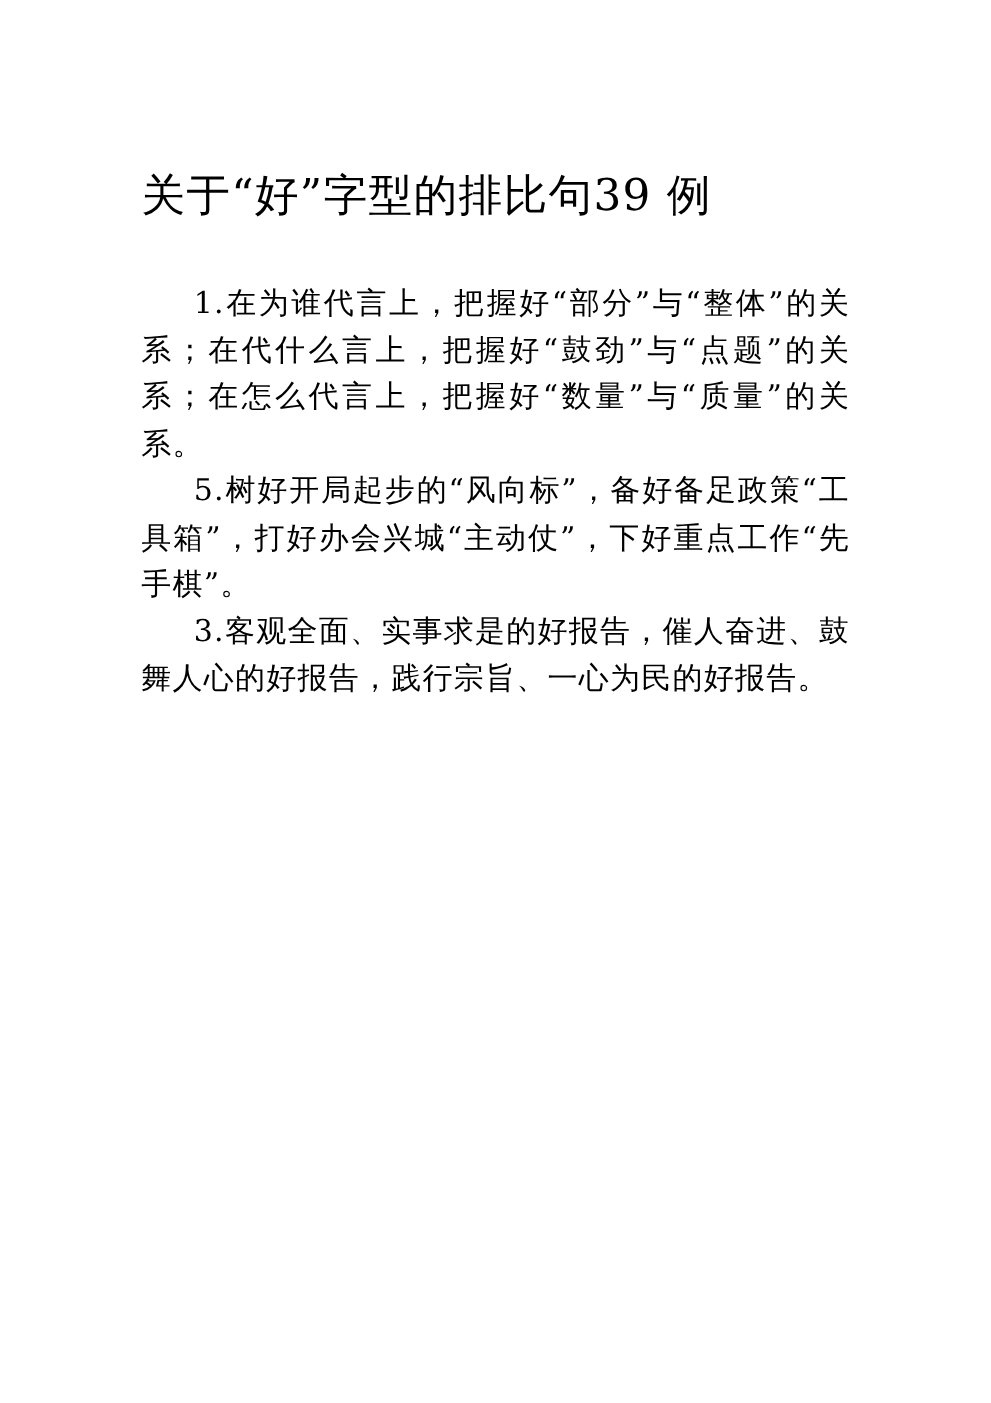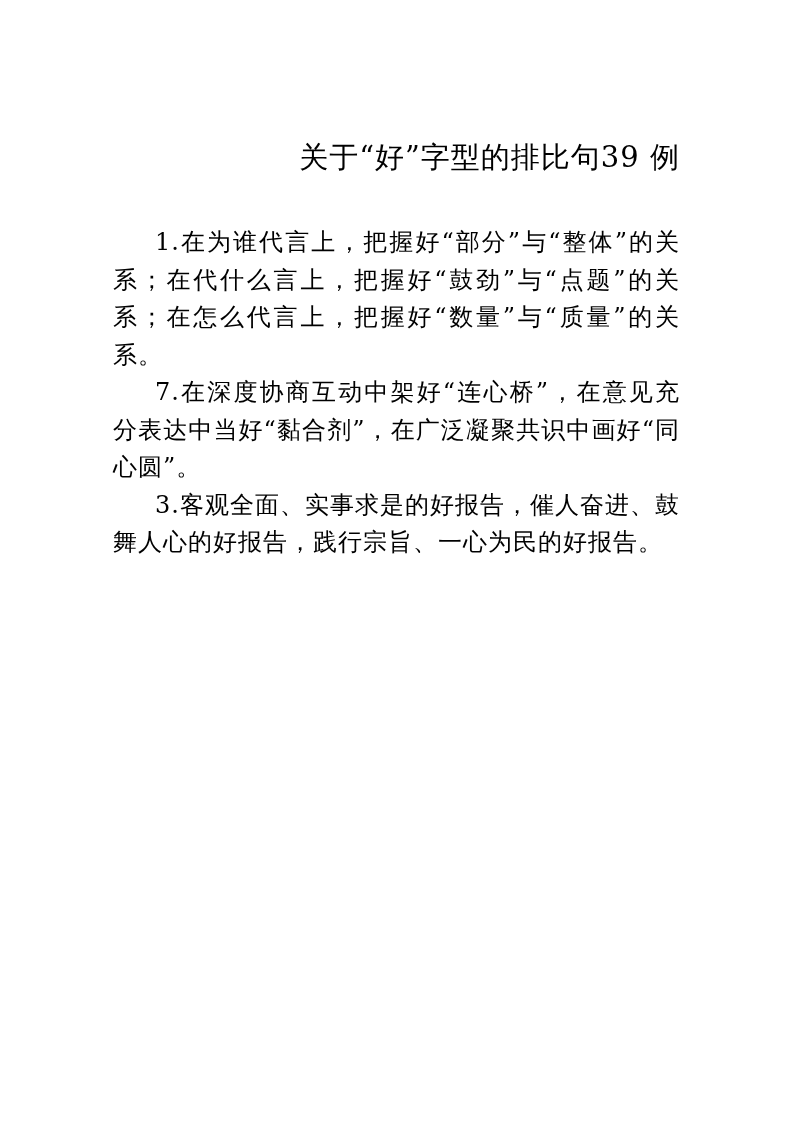--- a/index.html
+++ b/index.html
@@ -13,24 +13,24 @@
     height: 1122px;
     background: #ffffff;
     box-sizing: border-box;
     padding: 133px 113px 0 113px;
     color: #000000;
     font-family: "DejaVu Serif", "Liberation Serif", serif;
     overflow: hidden;
   }
   .doc-title {
     margin: 0;
-    font-size: 29px;
+    font-size: 35px;
     font-weight: 400;
     line-height: 48px;
-    text-align: right;
+    text-align: left;
     white-space: nowrap;
     letter-spacing: 1px;
   }
   .doc-body {
     margin-top: 43px;
   }
   .doc-body p {
     margin: 0;
     font-size: 24px;
     line-height: 37.5px;
@@ -40,16 +40,16 @@
     letter-spacing: 1px;
   }
 </style>
 </head>
 <body>
 
 <div class="page">
   <h1 class="doc-title">关于“好”字型的排比句39 例</h1>
   <div class="doc-body">
     <p>1.在为谁代言上，把握好“部分”与“整体”的关系；在代什么言上，把握好“鼓劲”与“点题”的关系；在怎么代言上，把握好“数量”与“质量”的关系。</p>
-    <p>7.在深度协商互动中架好“连心桥”，在意见充分表达中当好“黏合剂”，在广泛凝聚共识中画好“同心圆”。</p>
+    <p>5.树好开局起步的“风向标”，备好备足政策“工具箱”，打好办会兴城“主动仗”，下好重点工作“先手棋”。</p>
     <p>3.客观全面、实事求是的好报告，催人奋进、鼓舞人心的好报告，践行宗旨、一心为民的好报告。</p>
   </div>
 </div>
 
 </body></html>

